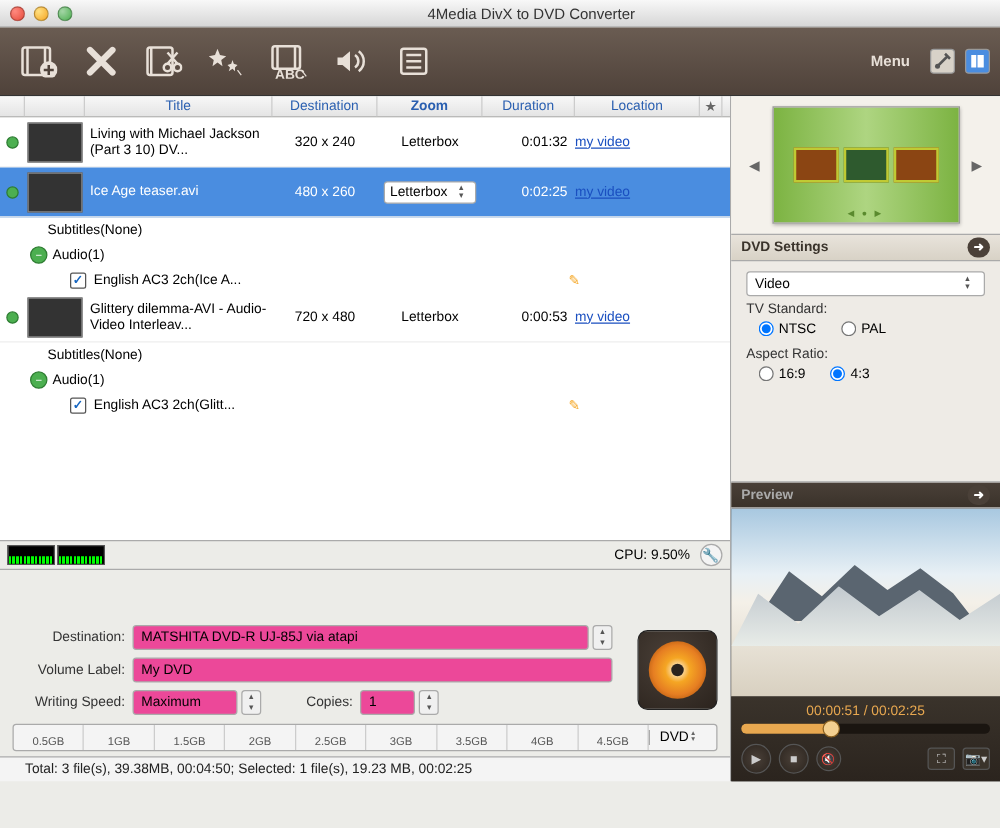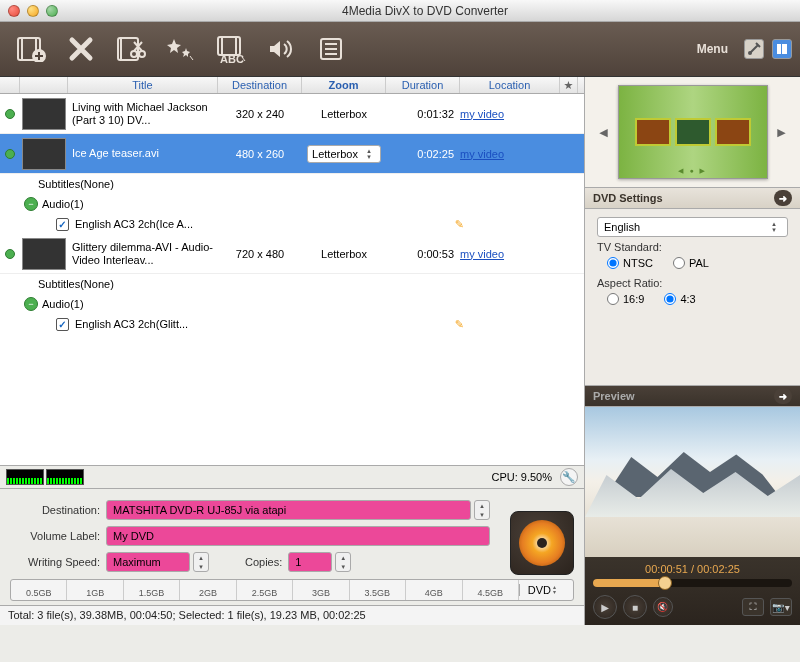--- a/index.html
+++ b/index.html
@@ -73,21 +73,21 @@
 .burnbtn .disc { width: 46px; height: 46px; border-radius: 50%; background: radial-gradient(circle, #fff 0%, #f5a623 30%, #e67e22 60%, #8b3a00 100%); position: relative; }
 .burnbtn .disc::after { content: ''; position: absolute; top: 50%; left: 50%; width: 10px; height: 10px; border-radius: 50%; background: #2b231d; transform: translate(-50%,-50%); }
 
 .sizebar { height: 22px; display: flex; align-items: center; border: 1px solid #aaa; border-radius: 3px; background: #f4f4f4; margin-top: 4px; position: relative; }
 .sizebar .tick { flex: 1; text-align: center; font-size: 9px; color: #555; border-right: 1px solid #ccc; height: 100%; display: flex; align-items: flex-end; justify-content: center; padding-bottom: 2px; }
 .sizebar .tick:last-child { border-right: none; }
 .sizebar .dvdlbl { width: 54px; border-left: 1px solid #aaa; display: flex; align-items: center; justify-content: center; }
 .sizebar .dvdlbl .stp { width: 12px; display: flex; flex-direction: column; margin-left: 2px; }
 .sizebar .dvdlbl .stp span { font-size: 6px; line-height: 5px; color: #666; }
 
-.status { height: 20px; border-top: 1px solid #aaa; background: #f4f4f4; padding: 3px 8px; font-size: 11px; color: #222; }
+.status { height: 20px; border-top: 1px solid #aaa; background: #f4f4f4; padding: 3px 20px; font-size: 11px; color: #222; }
 
 .panel-hdr { height: 22px; background: linear-gradient(#e8e3db,#d8d2c6); border-top: 1px solid #aaa; border-bottom: 1px solid #aaa; display: flex; align-items: center; padding: 0 8px; font-weight: bold; color: #3a332b; }
 .panel-hdr .arrow { margin-left: auto; width: 18px; height: 16px; border-radius: 8px; background: #4a4038; color: #fff; display: flex; align-items: center; justify-content: center; font-size: 10px; }
 
 .menu-preview { height: 110px; display: flex; align-items: center; justify-content: center; background: #f4f1eb; }
 .menu-preview .nav { width: 16px; height: 16px; color: #666; cursor: pointer; display: flex; align-items: center; justify-content: center; }
 .menu-preview .menuthumb { width: 150px; height: 94px; border: 1px solid #999; background: linear-gradient(90deg,#7cb342,#aed581,#7cb342); display: flex; align-items: center; justify-content: center; gap: 4px; margin: 0 6px; position: relative; box-shadow: 0 1px 3px rgba(0,0,0,.3); }
 .menu-preview .menuthumb .slot { width: 36px; height: 28px; border: 2px solid #c0ca33; background: #8b4513; }
 .menu-preview .menuthumb .ctrl { position: absolute; bottom: 3px; font-size: 7px; color: #5a8a2e; letter-spacing: 2px; }
 
@@ -285,21 +285,21 @@
 
     <div class="cpubar">
       <div class="graph"></div>
       <div class="graph"></div>
       <div class="spacer"></div>
       <span>CPU: 9.50%</span>
       <div class="wrench">🔧</div>
     </div>
 
     <div class="bottom">
-      <div style="display:flex; gap:8px; align-items:flex-end;">
+      <div style="display:flex; gap:8px; align-items:center;margin-top:33px;">
         <div style="flex:1;">
           <div class="formrow">
             <label>Destination:</label>
             <div class="fld">
                 <span>MATSHITA DVD-R UJ-85J via atapi</span>
               </div>
             <div class="stepper">
                 <span>▴</span>
                 <span>▾</span>
               </div>
@@ -366,21 +366,21 @@
       </div>
       <div class="nav">▶</div>
     </div>
 
     <div class="panel-hdr">
       <span>DVD Settings</span>
       <span class="arrow">➜</span>
     </div>
     <div class="dvd-settings">
       <div class="sel">
-          <span>English</span>
+          <span>Video</span>
           <span class="stp">
             <span>▴</span>
             <span>▾</span>
           </span>
         </div>
       <div class="lbl">TV Standard:</div>
       <div class="radios">
         <label>
             <input type="radio" checked="" style="">
             <span>NTSC</span>

